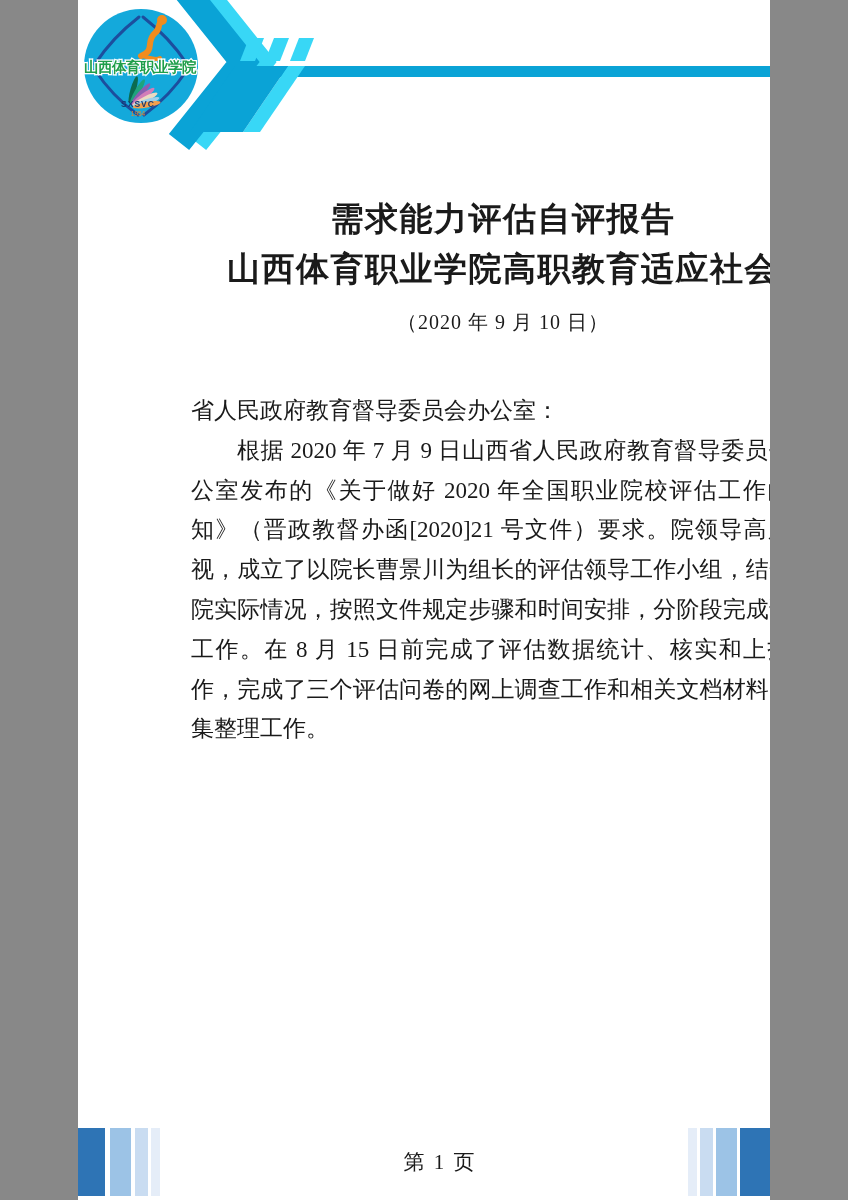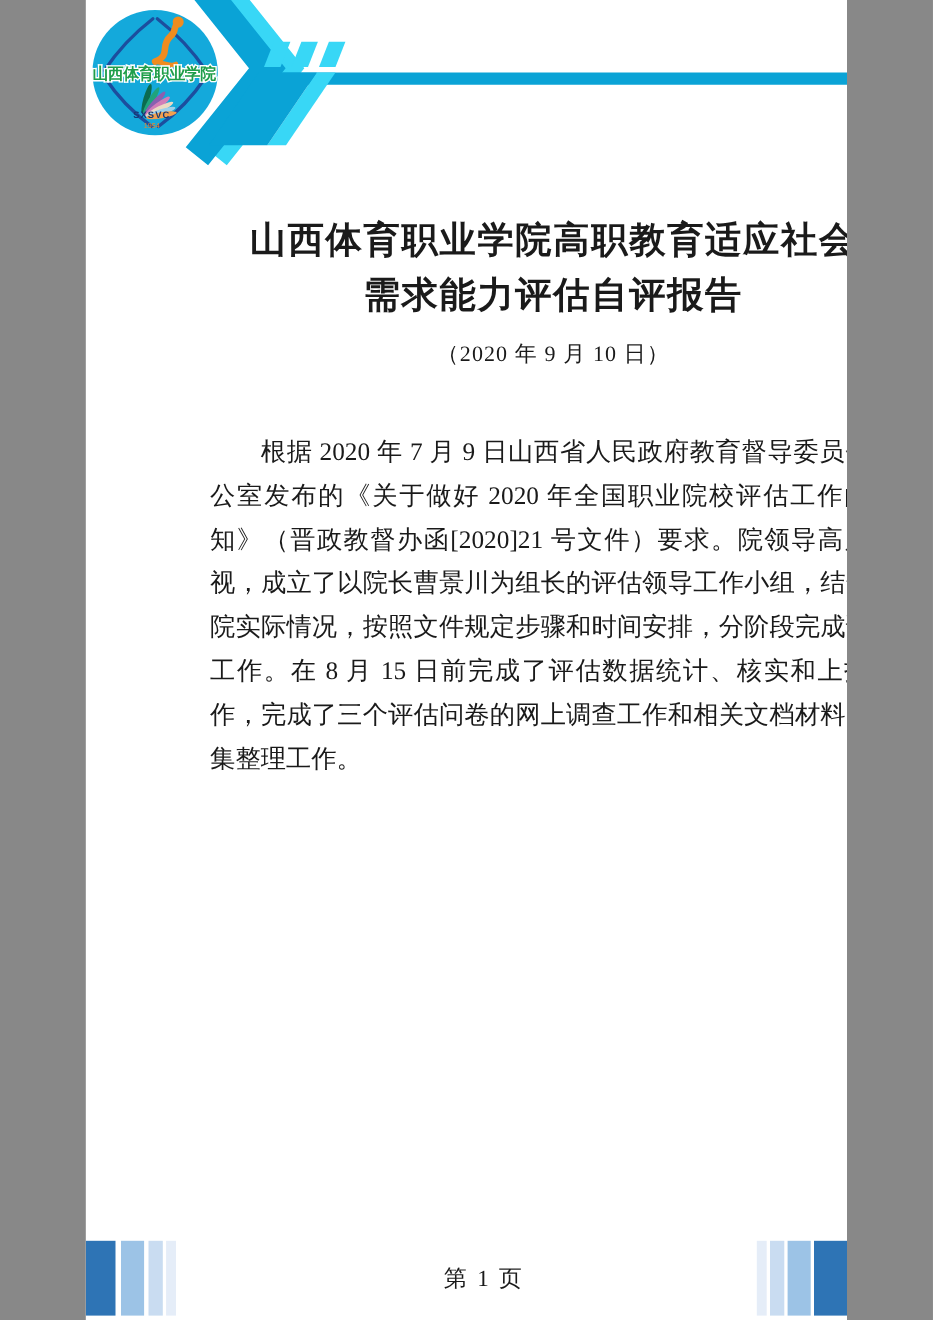--- a/index.html
+++ b/index.html
@@ -109,25 +109,26 @@
       </g>
 
       <text x="62" y="72" text-anchor="middle" font-size="14.5" font-weight="bold" letter-spacing="-0.5" style="fill:var(--logo-green);paint-order:stroke;stroke:#ffffff;stroke-width:2.5px;
                    font-family:'Liberation Sans','DejaVu Sans',sans-serif">山西体育职业学院</text>
       <text x="60" y="107" text-anchor="middle" font-size="8.5" font-weight="bold" letter-spacing="1" style="fill:#173a74;font-family:'Liberation Sans','DejaVu Sans',sans-serif">SXSVC</text>
       <text x="60" y="116" text-anchor="middle" font-size="6.5" style="fill:#e8862a;font-family:'Liberation Sans','DejaVu Sans',sans-serif">1954</text>
     </g>
   </svg>
 
   <div class="content">
+    <div class="title-line">需求能力评估自评报告</div>
     <div class="title-line">山西体育职业学院高职教育适应社会</div>
-    <div class="title-line">需求能力评估自评报告</div>
     <div class="report-date">（2020 年 9 月 10 日）</div>
 
     <div class="bodytext">
+      <p>省人民政府教育督导委员会办公室：</p>
       <p class="indent">根据 2020 年 7 月 9 日山西省人民政府教育督导委员会办公室发布的《关于做好 2020 年全国职业院校评估工作的通知》（晋政教督办函[2020]21 号文件）要求。院领导高度重视，成立了以院长曹景川为组长的评估领导工作小组，结合我院实际情况，按照文件规定步骤和时间安排，分阶段完成该项工作。在 8 月 15 日前完成了评估数据统计、核实和上报工作，完成了三个评估问卷的网上调查工作和相关文档材料的收集整理工作。</p>
     </div>
   </div>
 
   <div class="fbar bl1"></div>
   <div class="fbar bl2"></div>
   <div class="fbar bl3"></div>
   <div class="fbar bl4"></div>
   <div class="page-num">第 1 页</div>
   <div class="fbar br1"></div>

